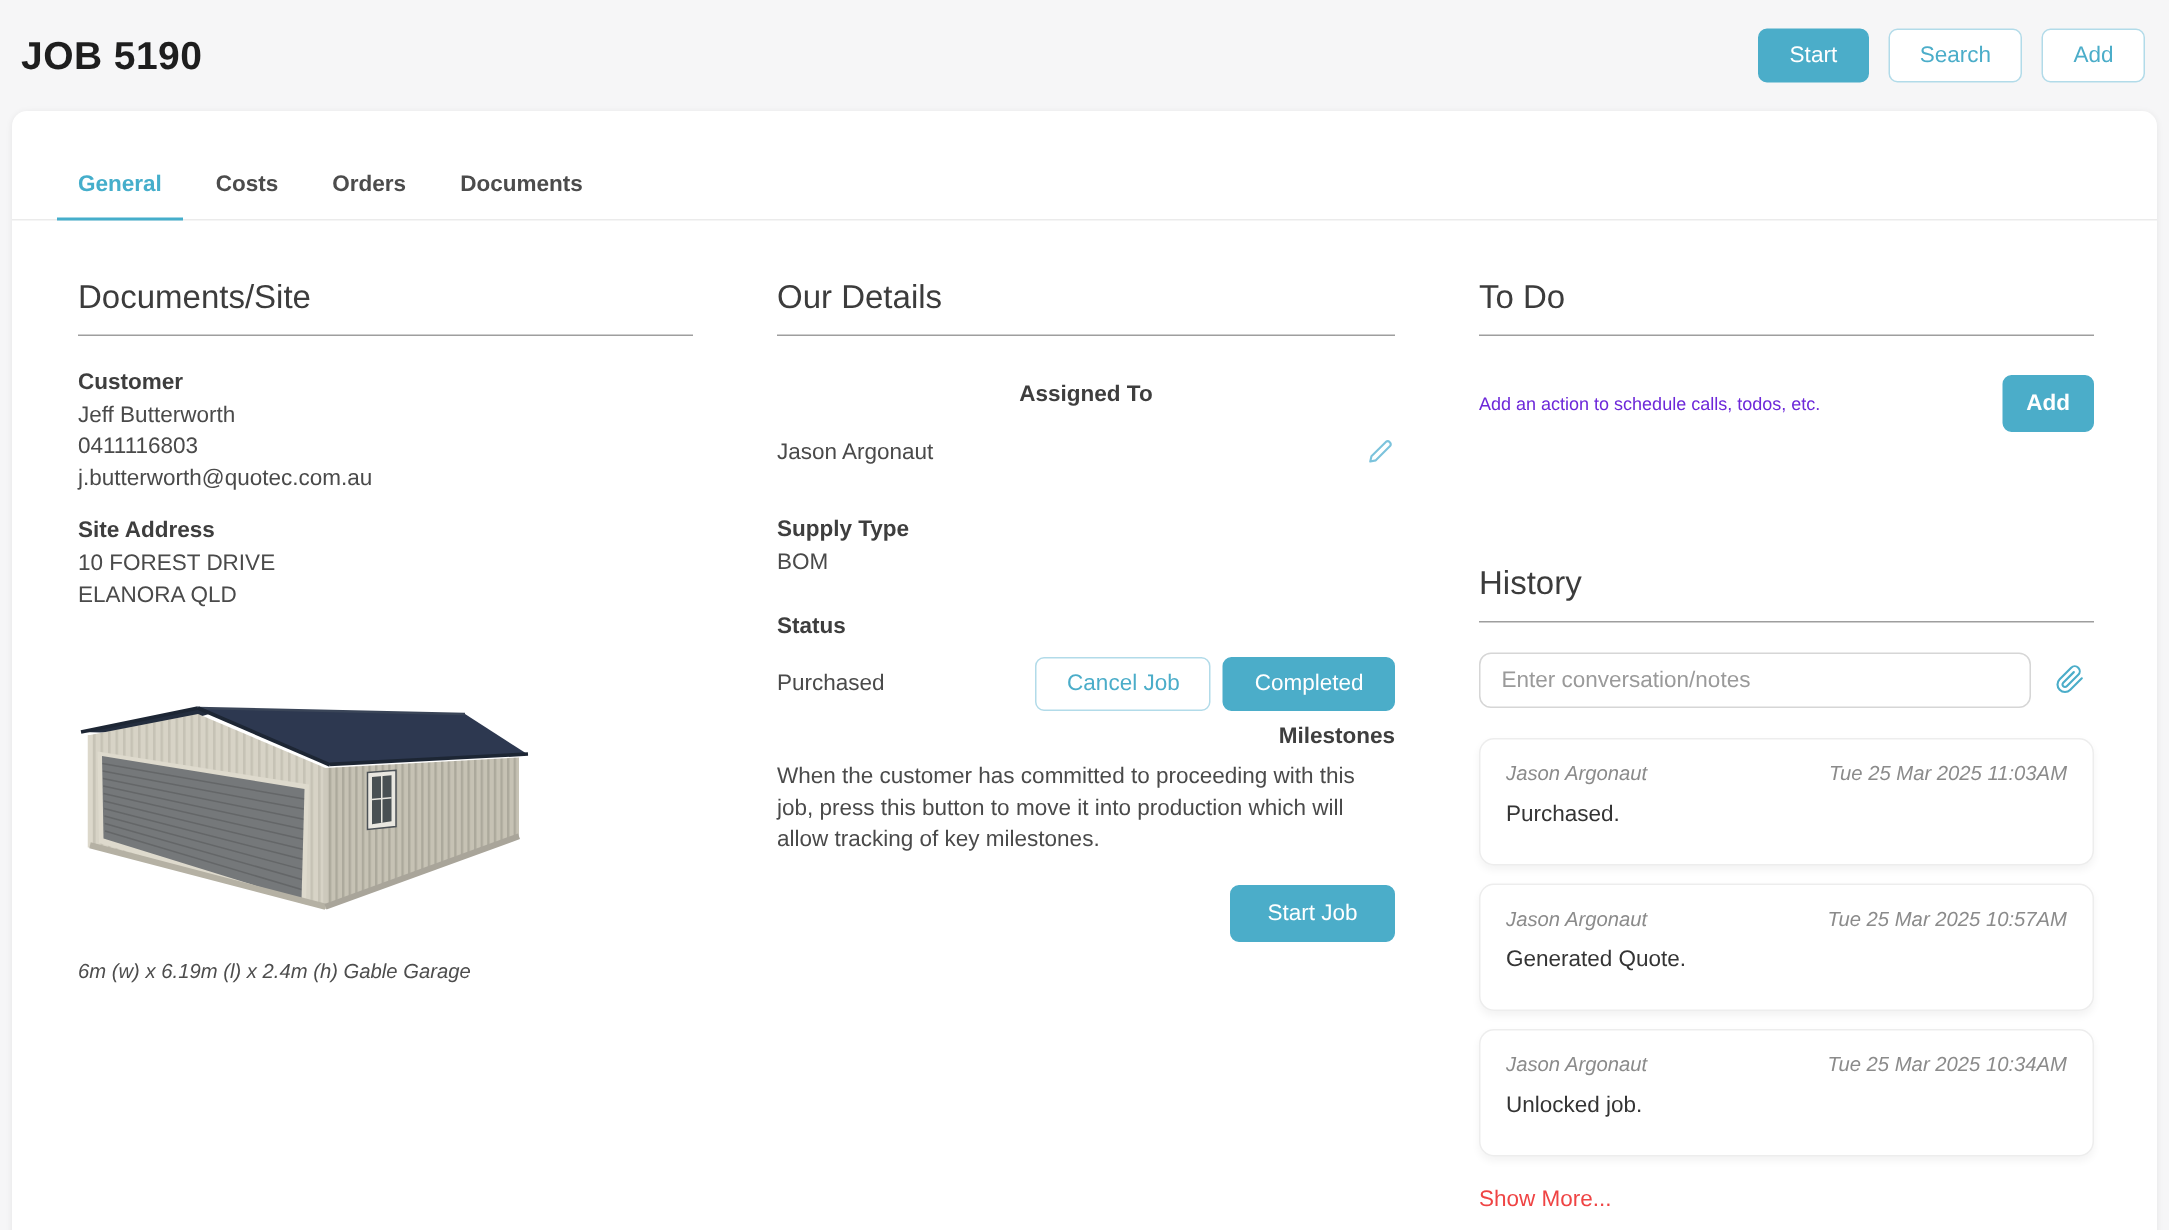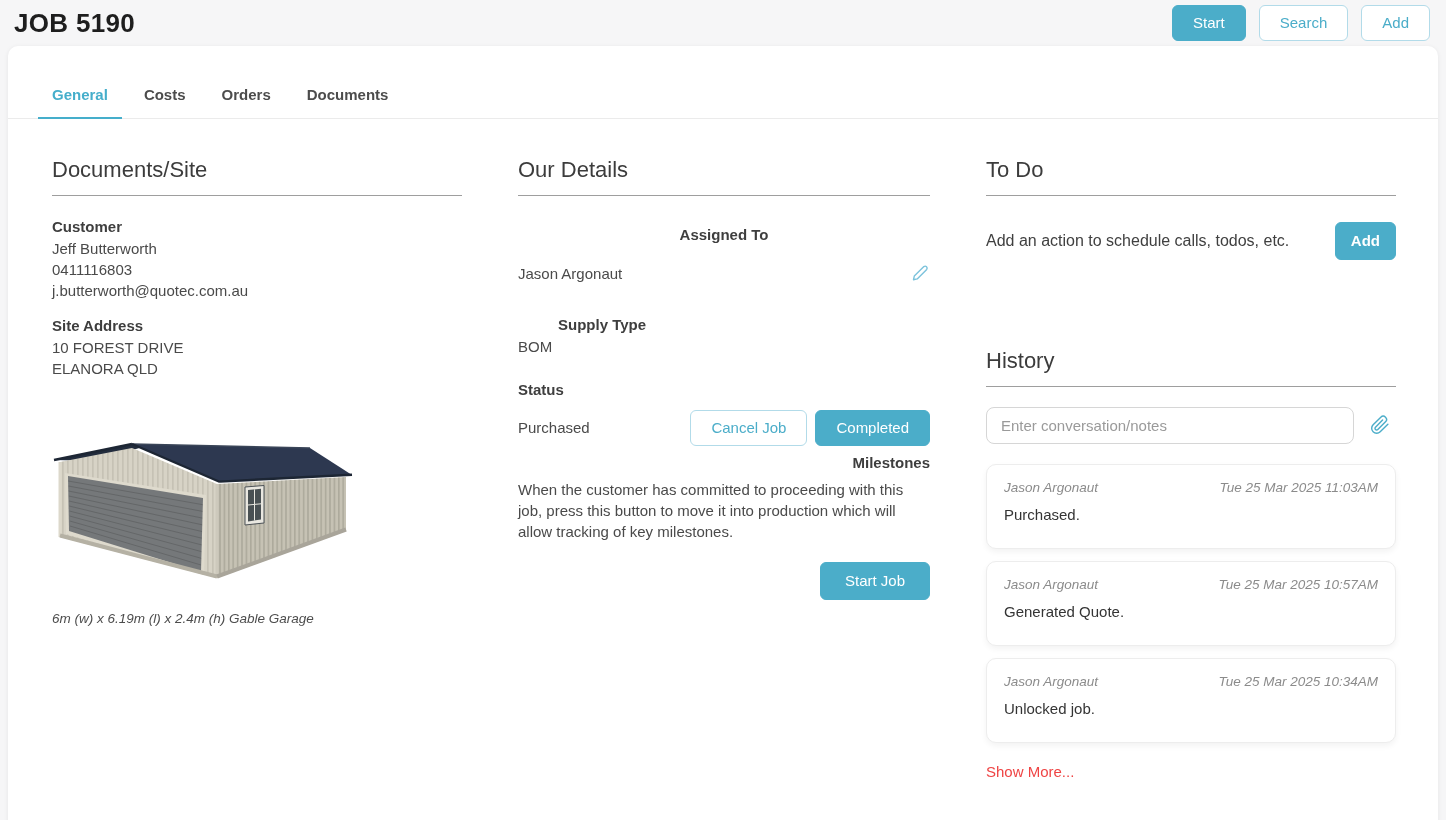--- a/index.html
+++ b/index.html
@@ -5,21 +5,21 @@
   * { box-sizing: border-box; margin: 0; padding: 0; }
   html, body { width: 1446px; height: 820px; overflow: hidden; }
   body {
     background: #f6f6f7;
     font-family: "Liberation Sans", sans-serif;
     color: #4a4a4a;
   }
   
   .topbar {
     display: flex; justify-content: space-between; align-items: center;
-    padding: 11px 16px 11px 14px; height: 46px;
+    padding: 11px 16px 11px 14px; height: 74px;
   }
   .page-title { font-size: 26px; font-weight: 600; color: #1e1e1e; letter-spacing: 0.3px; }
   .topbar-buttons { display: flex; gap: 13px; }
   .btn {
     font-family: inherit; font-size: 15px; border-radius: 6px;
     padding: 8px 20px; cursor: pointer; line-height: 18px;
   }
   .btn-solid { background: #4badc9; color: #ffffff; border: 1px solid #4badc9; }
   .btn-outline { background: #ffffff; color: #4badc9; border: 1px solid #b2dbe9; }
   
@@ -55,21 +55,21 @@
   
   .assigned-row { display: flex; justify-content: space-between; align-items: center; margin-top: 20px; }
   .status-row { display: flex; align-items: center; margin-top: 12px; }
   .status-row .spacer { flex: 1; }
   .status-buttons { display: flex; gap: 8px; }
   .milestones-text { margin-top: 8px; font-size: 15px; line-height: 21px; color: #4a4a4a; }
   .startjob-row { text-align: right; margin-top: 20px; }
   .btn-wide { padding: 9px 24px; }
   
   .todo-row { display: flex; justify-content: space-between; align-items: center; margin-top: 26px; }
-  .todo-hint { font-size: 16px; color: #404040; }
+  .todo-hint { font-size: 12px; color: #6d28d9; }
   .history-section { margin-top: 88px; }
   .history-input-row { display: flex; align-items: center; gap: 16px; margin-top: 20px; padding-right: 6px; }
   .history-input {
     flex: 1; height: 37px; border: 1px solid #d6d6d6; border-radius: 8px;
     padding: 0 14px; font-family: inherit; font-size: 15px; color: #4a4a4a;
     outline: none; background: #fff;
   }
   .history-input::placeholder { color: #9a9a9a; }
   .history-card {
     border: 1px solid #ededed; border-radius: 10px; background: #fff;
@@ -180,21 +180,21 @@
       <div class="field-label" style="margin-top:30px;text-align:center;">Assigned To</div>
       <div class="assigned-row">
         <div class="field-line">Jason Argonaut</div>
         <span class="icon-btn">
           <svg width="20" height="20" viewBox="0 0 20 20" fill="none">
             <path d="M13.9 3.6 a2 2 0 0 1 2.8 2.8 L7.2 15.9 L3.5 16.7 L4.3 13.1 Z" stroke="#7cc3dc" stroke-width="1.4" stroke-linejoin="round"></path>
           </svg>
         </span>
       </div>
 
-      <div class="field-label" style="margin-top:32px;margin-left:40px;">Supply Type</div>
+      <div class="field-label" style="margin-top:32px;">Supply Type</div>
       <div class="field-line">BOM</div>
 
       <div class="field-label" style="margin-top:24px;">Status</div>
       <div class="status-row">
         <div class="field-line">Purchased</div>
         <div class="spacer"></div>
         <div class="status-buttons">
           <button class="btn btn-outline">Cancel Job</button>
           <button class="btn btn-solid">Completed</button>
         </div>

